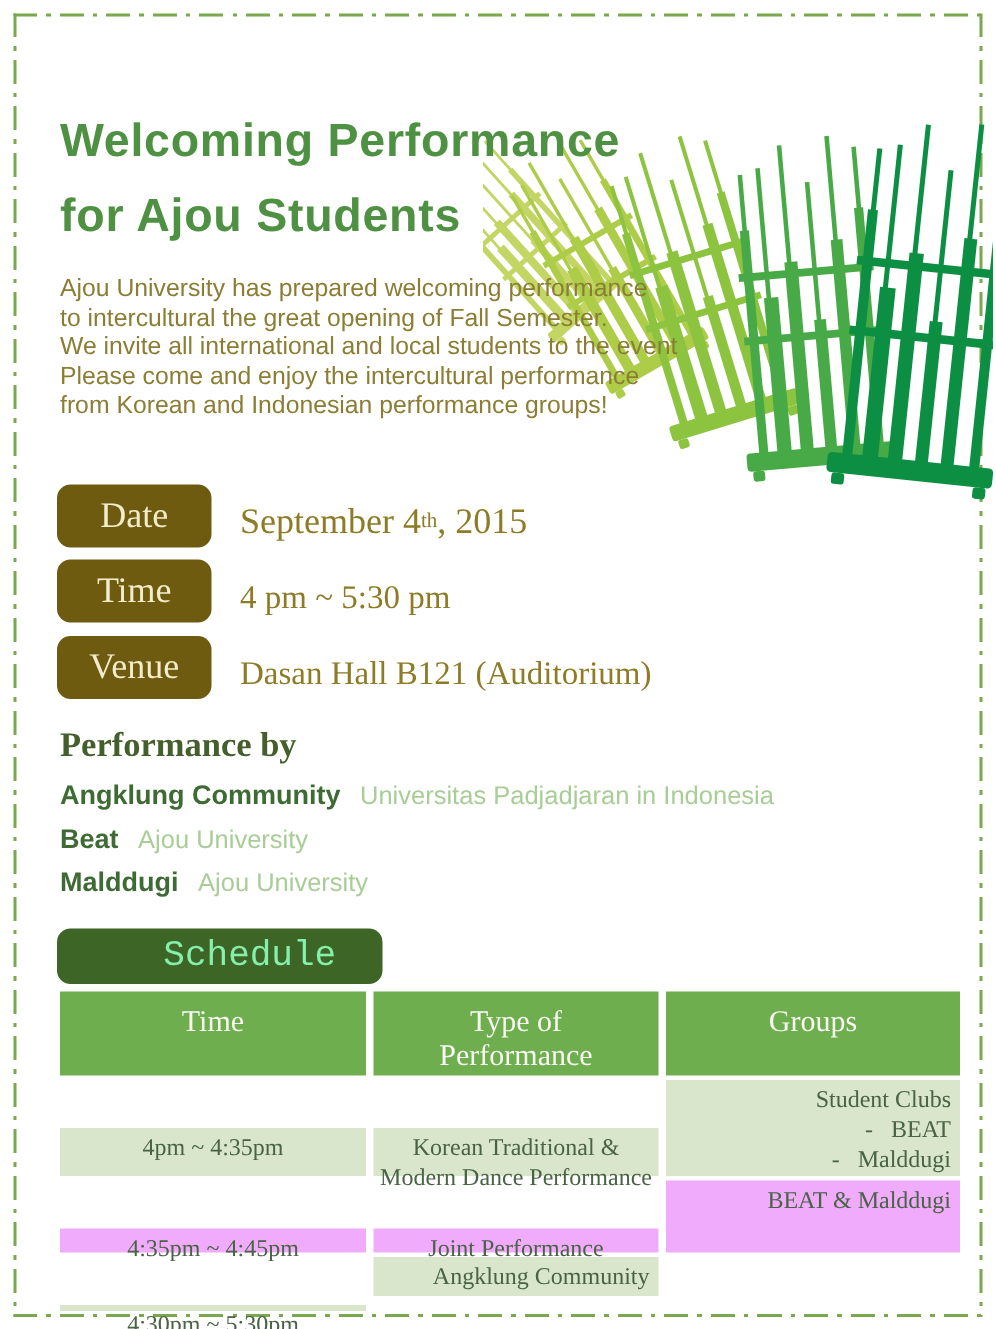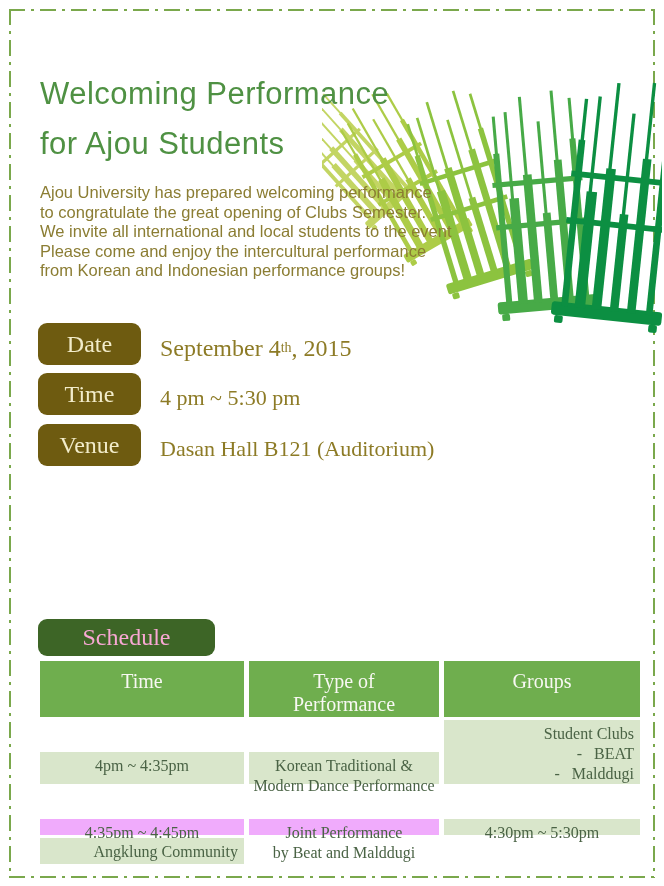--- a/index.html
+++ b/index.html
@@ -22,21 +22,21 @@
     top:9px;height:869px;width:2px;
     background-image:repeating-linear-gradient(to bottom,#7aa84c 0 16px,transparent 16px 22px,#7aa84c 22px 25px,transparent 25px 31px);
   }
   .frame-left{left:9px;}
   .frame-right{left:653px;}
 
   .illustration{position:absolute;top:40px;right:2px;z-index:0;}
 
   .title{
     position:absolute;left:40px;top:48px;z-index:1;
-    font-size:31px;font-weight:400;color:#4f9143;
+    font-size:31px;font-weight:700;color:#4f9143;
     line-height:50px;letter-spacing:0.5px;
   }
   .title span{display:block;}
 
   .intro{
     position:absolute;left:40px;top:183px;z-index:1;
     width:430px;
     font-size:16.5px;line-height:19.6px;color:#8b7d33;
     white-space:pre-line;
   }
@@ -69,25 +69,26 @@
     font-weight:700;font-size:23px;color:#445f2b;
     margin:0 0 6px 0;
   }
   .group-line{font-size:18px;line-height:28px;white-space:nowrap;}
   .group-name{font-weight:700;color:#3d6b33;}
   .group-aff{font-weight:400;color:#a9cd97;font-size:17px;margin-left:8px;}
 
   .schedule-badge{
     position:absolute;left:38px;top:619px;width:177px;height:37px;
     background:#3d6526;border-radius:9px;
-    color:#f9a8d4;
-    font-family:Liberation Serif, serif;
+    color:#86efac;
+    font-family:Liberation Mono, monospace;
     font-size:24px;
     display:flex;align-items:center;justify-content:center;
     z-index:1;
+    padding-left:40px;
   }
 
   .schedule-table{
     position:absolute;left:40px;top:661px;width:600px;z-index:1;
     display:grid;
     grid-template-columns:204px 190px 196px;
     grid-template-rows:56px 64px 48px 26px;
     column-gap:5px;row-gap:3px;
     font-family:"Liberation Serif","DejaVu Serif",serif;
   }
@@ -145,21 +146,21 @@
     <use href="#ang" transform="translate(230,274) rotate(-5) scale(0.88)" fill="#47aa47"></use>
     <use href="#ang" transform="translate(288,284) rotate(6) scale(0.97)" fill="#0c8f42"></use>
   </svg>
 
   <h1 class="title">
     <span>Welcoming Performance</span>
     <span>for Ajou Students</span>
   </h1>
 
   <div class="intro">Ajou University has prepared welcoming performance
-to congratulate the great opening of Clubs Semester.
+to intercultural the great opening of Fall Semester.
 We invite all international and local students to the event
 Please come and enjoy the intercultural performance
 from Korean and Indonesian performance groups!</div>
 
   <div class="info-row date">
     <div class="badge">Date</div>
     <div class="info-value">
       <span>September 4</span>
         <sup>th</sup>
         <span>, 2015</span>
@@ -169,37 +170,53 @@
   <div class="info-row time">
     <div class="badge">Time</div>
     <div class="info-value">4 pm ~ 5:30 pm</div>
   </div>
 
   <div class="info-row venue">
     <div class="badge">Venue</div>
     <div class="info-value">Dasan Hall B121 (Auditorium)</div>
   </div>
 
+  <div class="performance">
+    <h2 class="performance-heading">Performance by</h2>
+    <div class="group-line">
+      <span class="group-name">Angklung Community</span>
+      <span class="group-aff">Universitas Padjadjaran in Indonesia</span>
+    </div>
+    <div class="group-line">
+      <span class="group-name">Beat</span>
+      <span class="group-aff">Ajou University</span>
+    </div>
+    <div class="group-line">
+      <span class="group-name">Malddugi</span>
+      <span class="group-aff">Ajou University</span>
+    </div>
+  </div>
 
   <div class="schedule-badge">Schedule</div>
 
   <div class="schedule-table">
     <div class="th">Time</div>
     <div class="th">Type of
 Performance</div>
     <div class="th">Groups</div>
 
     <div class="td center row-a">4pm ~ 4:35pm</div>
     <div class="td center row-a">Korean Traditional &amp;
 Modern Dance Performance</div>
     <div class="td left row-a">Student Clubs
 -  BEAT
 -  Malddugi</div>
 
     <div class="td center row-b">4:35pm ~ 4:45pm</div>
     <div class="td center row-b">Joint Performance
 by Beat and Malddugi</div>
+    <div class="td left row-b">BEAT &amp; Malddugi</div>
 
     <div class="td center row-a">4:30pm ~ 5:30pm</div>
     <div class="td left row-a">Angklung Community</div>
   </div>
 
 </div>
 
 </body></html>

